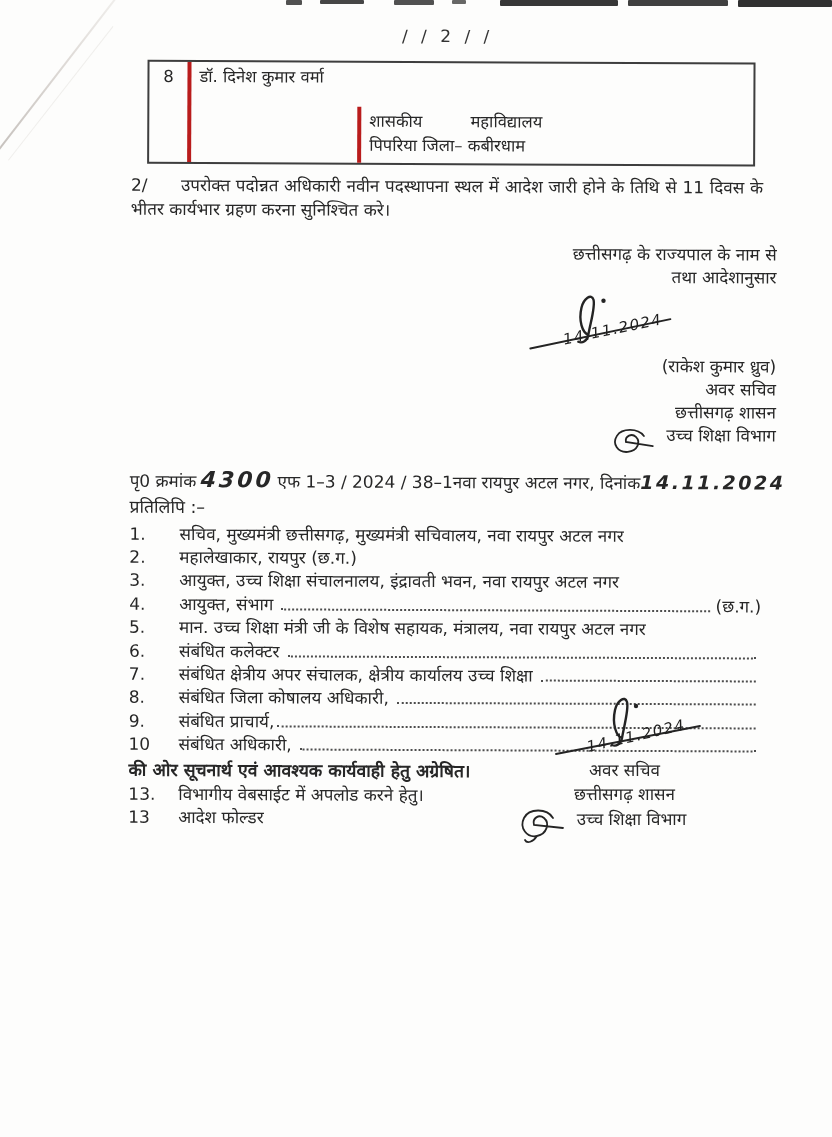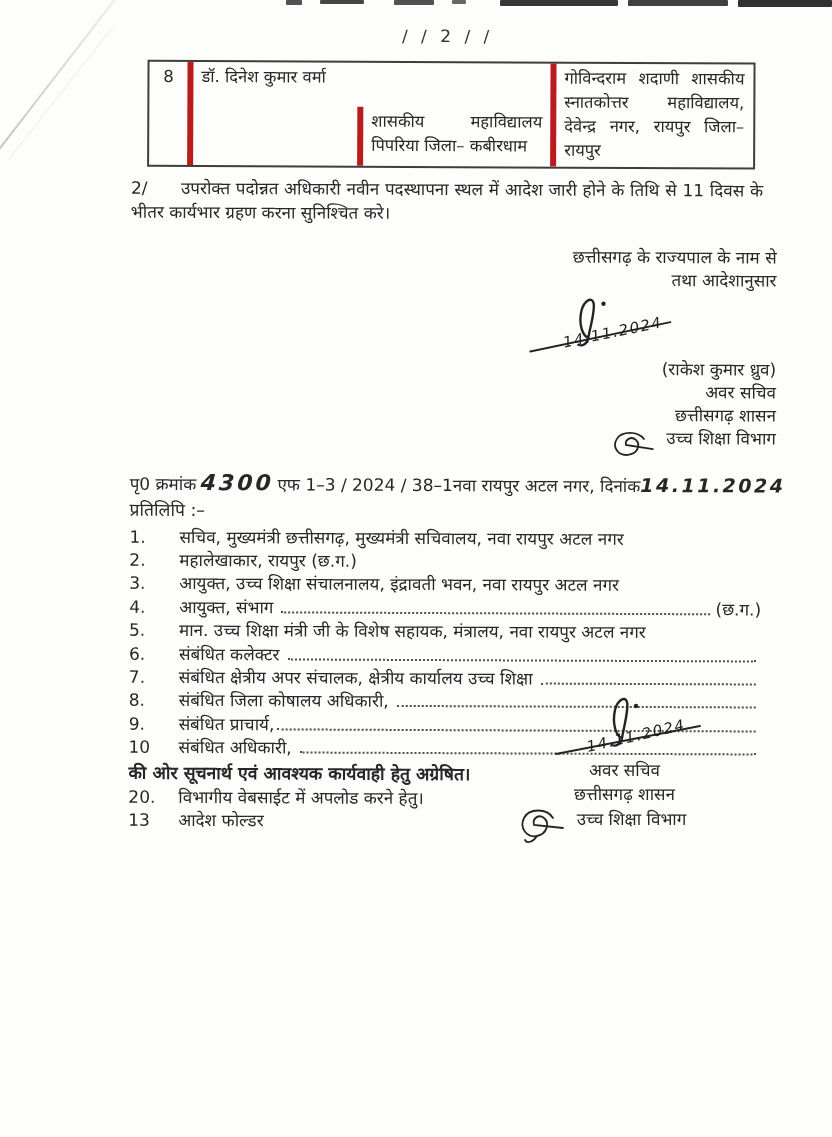--- a/index.html
+++ b/index.html
@@ -18,21 +18,21 @@
   .crease2 { position:absolute; left:8px; top:160px; width:170px; height:1px;
     background:#d8d3cf; transform:rotate(-52deg); transform-origin:0 0; opacity:.35; }
 
   .content { position:absolute; left:0; top:0; width:832px; padding:26px 70px 0 130px;
     transform:rotate(.25deg); }
 
   .pagenum { text-align:center; font-size:17px; letter-spacing:4px; color:#333; }
 
   
   .tbl { margin:15px 0 0 16px; width:608px; border:2px solid #3e3e3e; display:flex; min-height:104px; }
-  .tbl .c { border-left:6px solid #b91c1c; padding:3px 8px 4px; font-size:16.5px; line-height:24px; }
+  .tbl .c { border-left:4px solid #b91c1c; padding:3px 8px 4px; font-size:16.5px; line-height:24px; }
   .tbl .c:first-child { border-left:none; }
   .c-sno { width:38px; text-align:center; }
   .c-name { width:170px; }
   .c-from { width:193px; text-align:justify;margin-top:44px; }
   .c-to { width:202px; text-align:justify; }
 
   .para { position:relative; margin-top:9px; font-size:17px; line-height:24px;
     text-align:justify; text-indent:50px; }
   .para-num { position:absolute; left:0; top:0; text-indent:0; }
 
@@ -86,21 +86,20 @@
   <div class="crease2"></div>
 
   <div class="content">
 
     <div class="pagenum">/ / 2 / /</div>
 
     <div class="tbl">
       <div class="c c-sno">8</div>
       <div class="c c-name">डॉ. दिनेश कुमार वर्मा</div>
       <div class="c c-from">शासकीय महाविद्यालय पिपरिया जिला– कबीरधाम</div>
-      <div class="c c-to">गोविन्दराम शदाणी शासकीय स्नातकोत्तर महाविद्यालय, देवेन्द्र नगर, रायपुर जिला– रायपुर</div>
     </div>
 
     <div class="para">
       <span class="para-num">2/</span>
       <span>उपरोक्त पदोन्नत अधिकारी नवीन पदस्थापना स्थल में आदेश जारी होने के तिथि से 11 दिवस के भीतर कार्यभार ग्रहण करना सुनिश्चित करे।</span>
     </div>
 
     <div class="right-block">
       <div>छत्तीसगढ़ के राज्यपाल के नाम से</div>
       <div>तथा आदेशानुसार</div>
@@ -183,21 +182,21 @@
         <span class="cnum">10</span>
         <span class="ctext">संबंधित अधिकारी,</span>
         <span class="leader"></span>
       </div>
     </div>
 
     <div class="fwd">की ओर सूचनार्थ एवं आवश्यक कार्यवाही हेतु अग्रेषित।</div>
 
     <div class="clist" style="margin-top:1px">
       <div class="crow">
-        <span class="cnum">20.</span>
+        <span class="cnum">13.</span>
         <span class="ctext">विभागीय वेबसाईट में अपलोड करने हेतु।</span>
       </div>
       <div class="crow">
         <span class="cnum">13</span>
         <span class="ctext">आदेश फोल्डर</span>
       </div>
     </div>
 
   </div>
 

